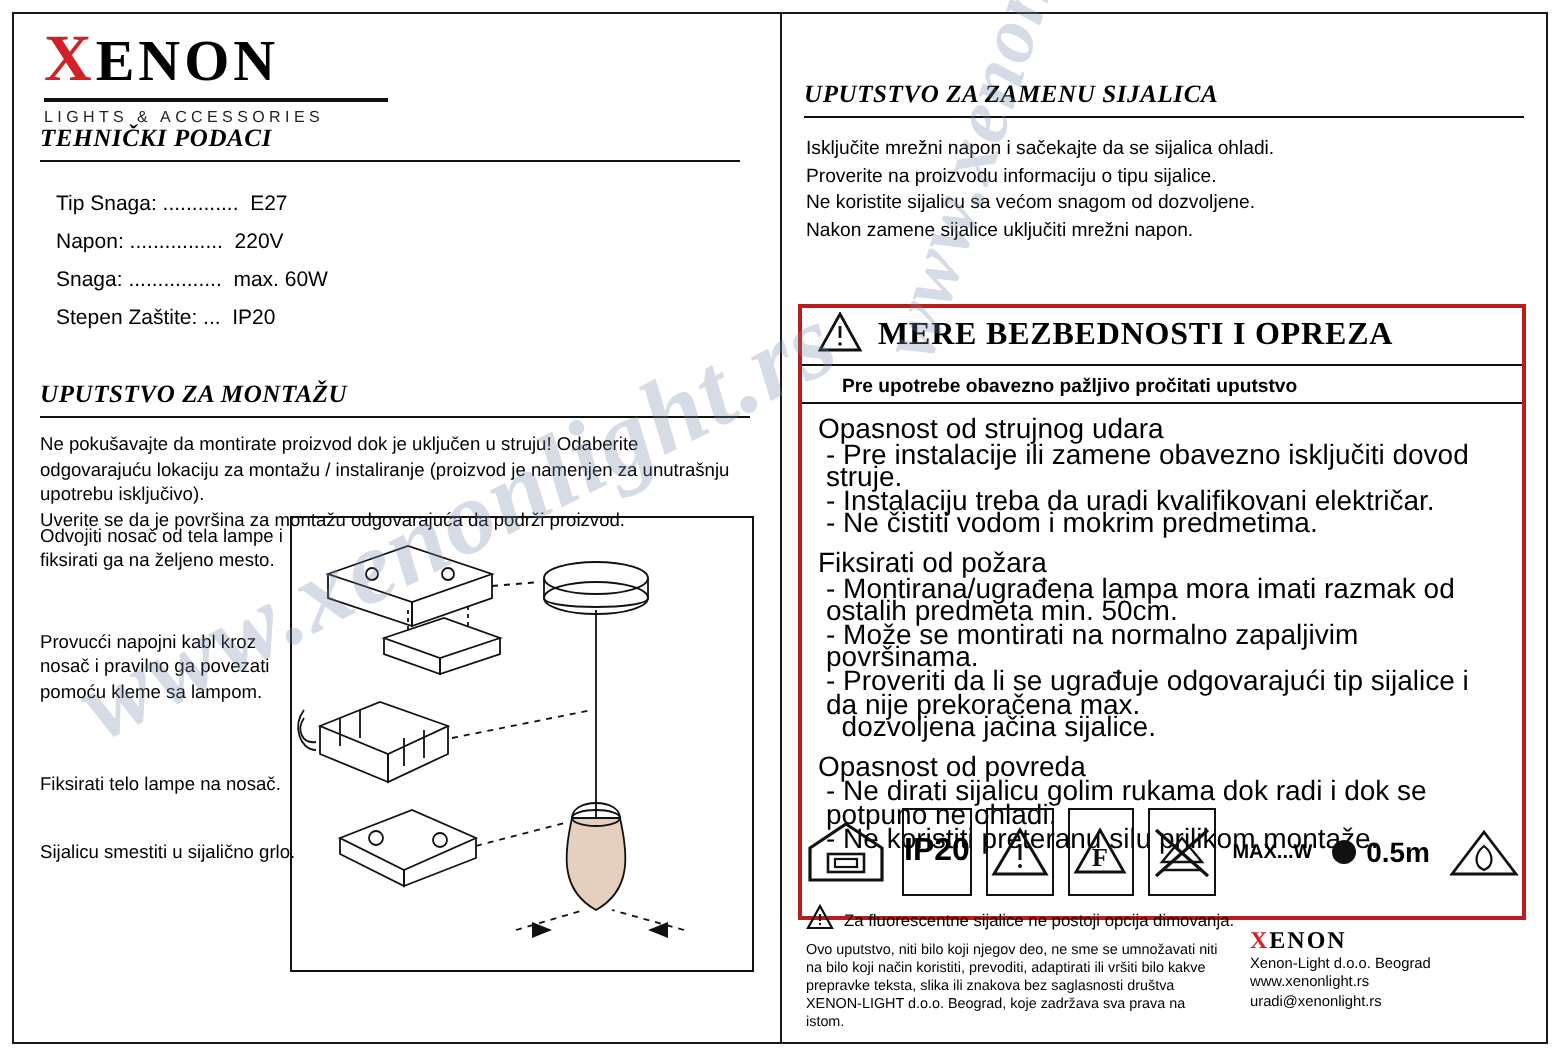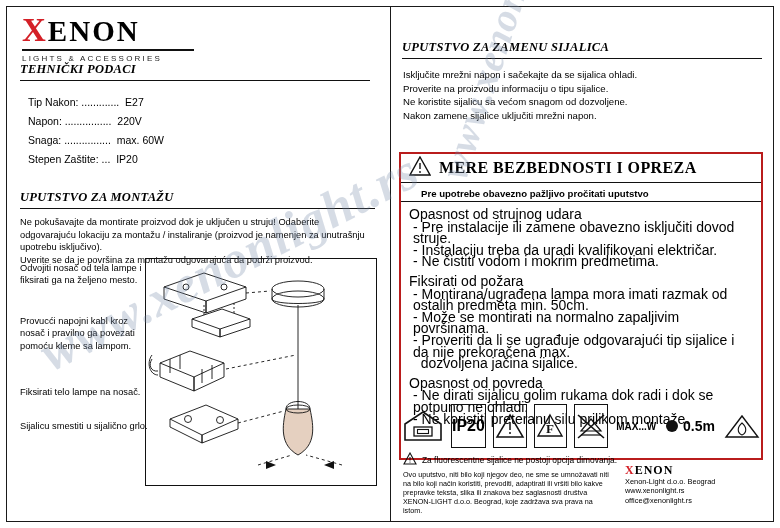--- a/index.html
+++ b/index.html
@@ -298,21 +298,21 @@
   <div class="logo">
     <div class="logo-main"><span class="logo-x">X</span><span>ENON</span></div>
     <div class="logo-rule"></div>
     <div class="logo-sub">LIGHTS &amp; ACCESSORIES</div>
   </div>
 
   <div class="tehnicki">
     <div class="sect-title">TEHNIČKI PODACI</div>
     <div class="underline-rule"></div>
     <div class="spec-list">
-      <div class="spec-row">Tip Nakon: .............  E27</div>
+      <div class="spec-row">Tip Snaga: .............  E27</div>
       <div class="spec-row">Napon: ................  220V</div>
       <div class="spec-row">Snaga: ................  max. 60W</div>
       <div class="spec-row">Stepen Zaštite: ...  IP20</div>
     </div>
   </div>
 
   <div class="montaza">
     <div class="sect-title">UPUTSTVO ZA MONTAŽU</div>
     <div class="underline-rule"></div>
     <div class="montaza-body" style="white-space:pre-line">Ne pokušavajte da montirate proizvod dok je uključen u struju! Odaberite odgovarajuću lokaciju za montažu / instaliranje (proizvod je namenjen za unutrašnju upotrebu isključivo).
@@ -493,20 +493,20 @@
     </span>
     <span>Za fluorescentne sijalice ne postoji opcija dimovanja.</span>
   </div>
 
   <div class="legal">Ovo uputstvo, niti bilo koji njegov deo, ne sme se umnožavati niti na bilo koji način koristiti, prevoditi, adaptirati ili vršiti bilo kakve prepravke teksta, slika ili znakova bez saglasnosti društva XENON-LIGHT d.o.o. Beograd, koje zadržava sva prava na istom.</div>
 
   <div class="company">
     <div class="company-logo"><span class="cx">X</span><span>ENON</span></div>
     <div>Xenon-Light d.o.o. Beograd</div>
     <div>www.xenonlight.rs</div>
-    <div>office@xenonlight.rs</div>
+    <div>uradi@xenonlight.rs</div>
   </div>
 
   <div class="watermark">
     <div class="wm-text wm1">www.xenonlight.rs</div>
     <div class="wm-text wm2">www.xenonlight.rs</div>
   </div>
 </div>
 
 </body></html>

